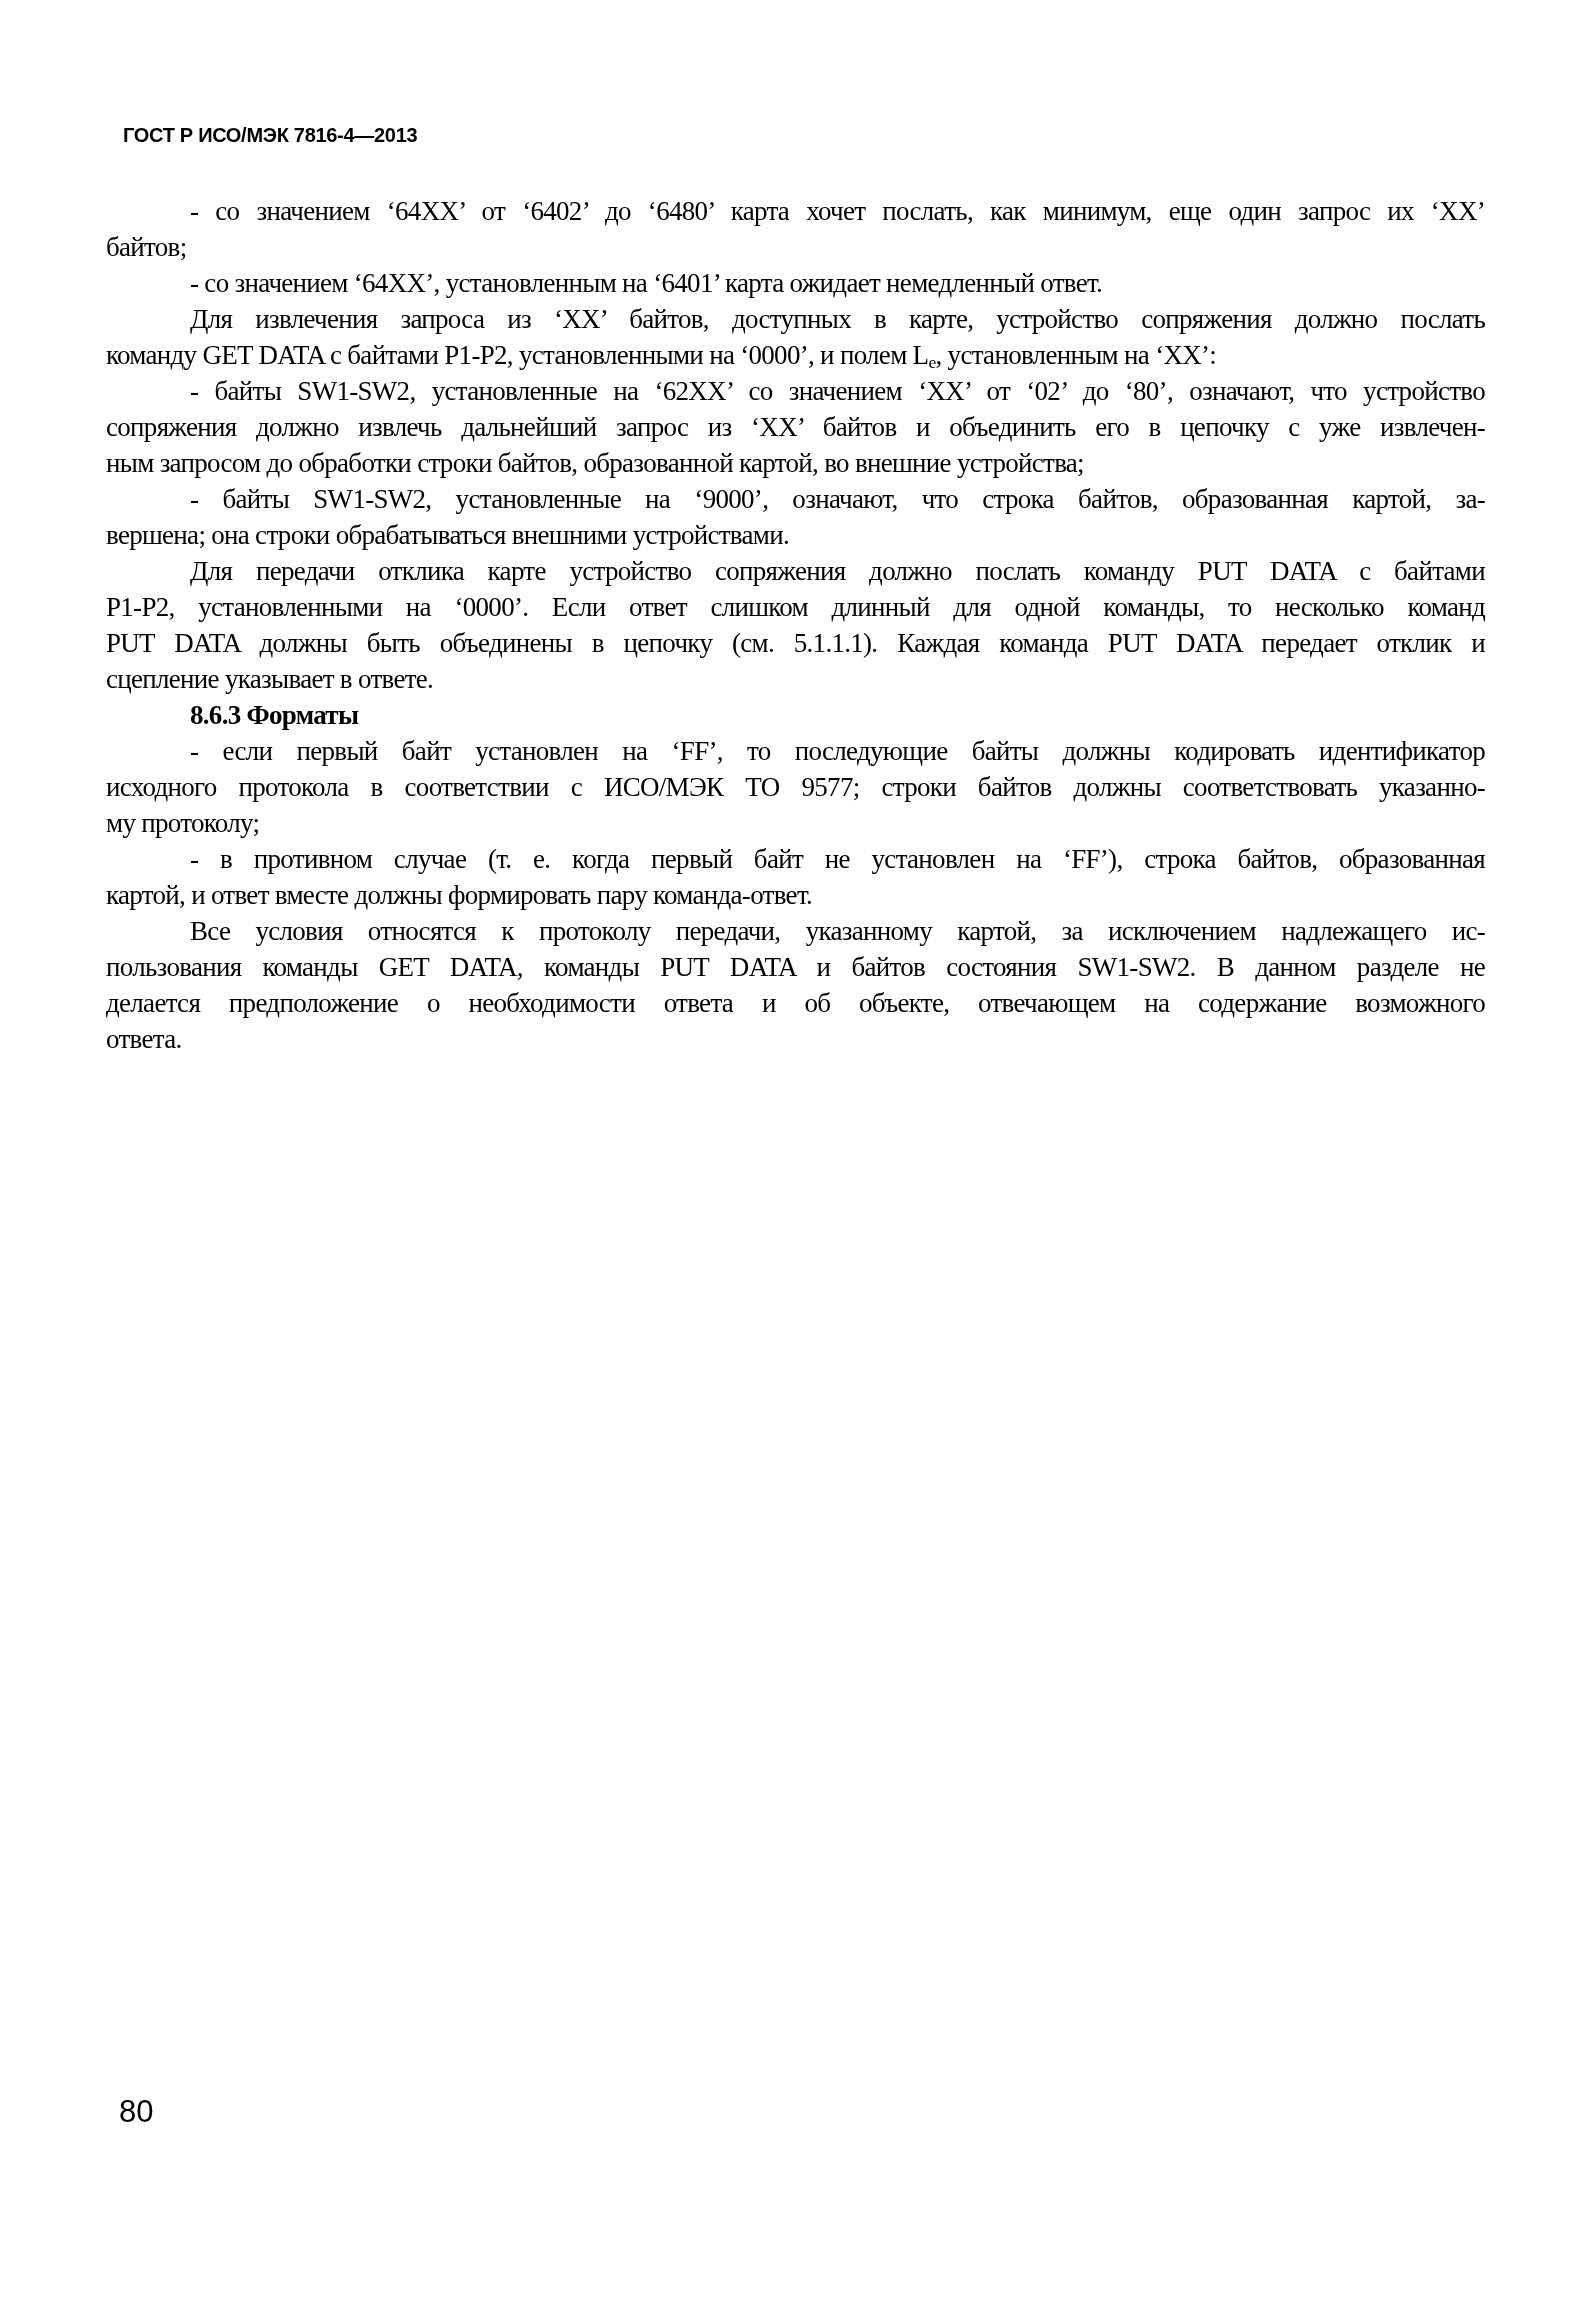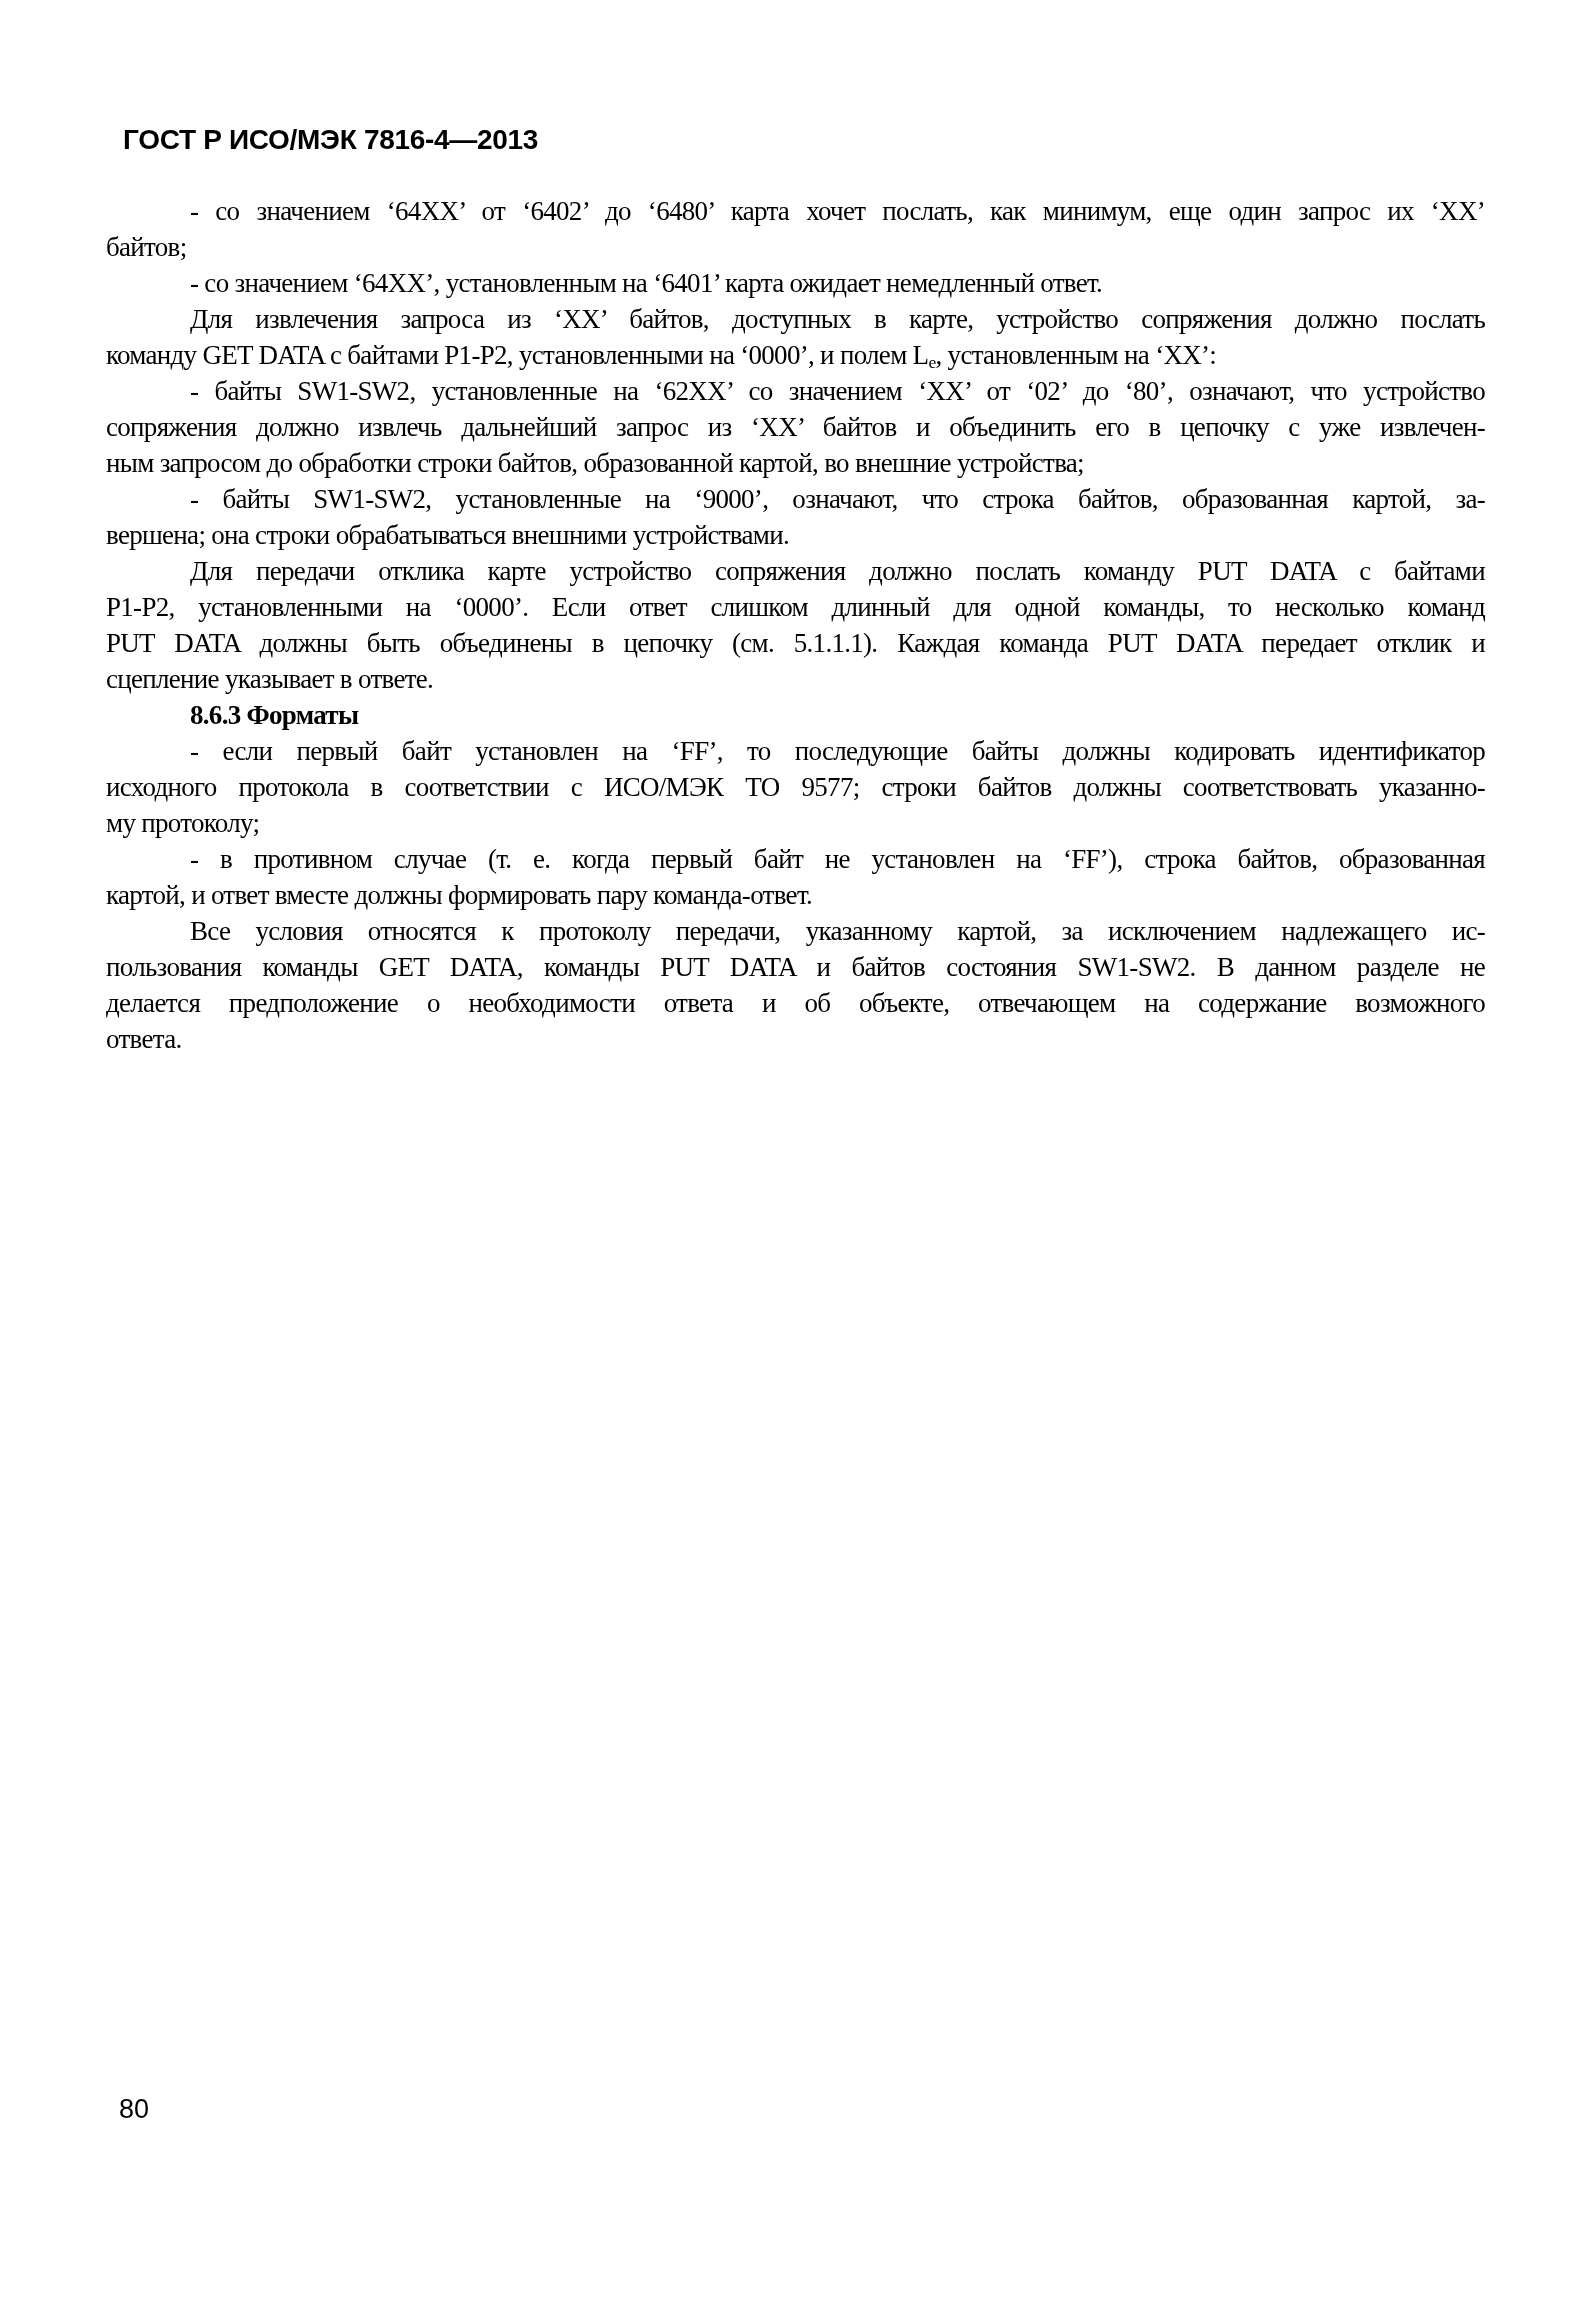--- a/index.html
+++ b/index.html
@@ -10,21 +10,21 @@
     height: 2307px;
     background: #ffffff;
     color: #000000;
     font-family: "Liberation Sans", sans-serif;
     overflow: hidden;
   }
   .running-title {
     position: absolute;
     left: 123px;
     top: 124px;
-    font-size: 28px;
+    font-size: 20px;
     font-weight: 700;
     letter-spacing: -0.3px;
     white-space: nowrap;
     text-align: center;
   }
   .doc-body {
     position: absolute;
     left: 106px;
     top: 193px;
     width: 1379px;
@@ -46,21 +46,21 @@
   .heading .line { font-weight: 700; }
   sub {
     font-size: 0.65em;
     line-height: 0;
     vertical-align: -0.25em;
   }
   .page-number {
     position: absolute;
     left: 119px;
     top: 2094px;
-    font-size: 27px;
+    font-size: 31px;
   }
 </style>
 </head>
 <body>
 
 <div class="page">
   <div class="running-title">ГОСТ Р ИСО/МЭК 7816-4—2013</div>
 
   <div class="doc-body">
       <div class="block list-item">

